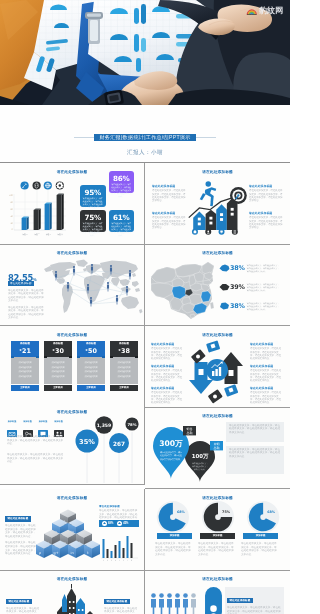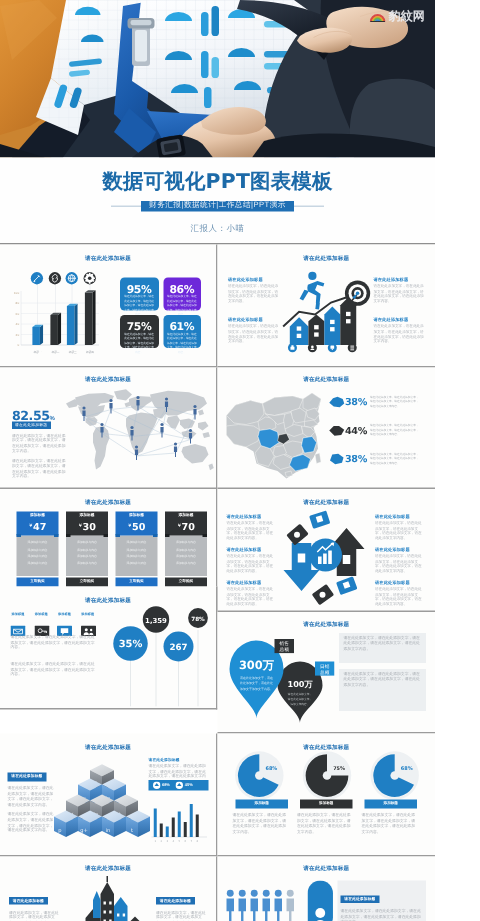--- a/index.html
+++ b/index.html
@@ -205,21 +205,20 @@
       <svg width="11.5" height="8" viewBox="0 0 26 18">
         <path d="M3 17 A10 10 0 0 1 23 17" fill="none" stroke="#d94040" stroke-width="3.4"></path>
         <path d="M5.6 17 A7.4 7.4 0 0 1 20.4 17" fill="none" stroke="#e8a21e" stroke-width="3"></path>
         <path d="M8 17 A5 5 0 0 1 18 17" fill="none" stroke="#5ab54a" stroke-width="2.8"></path>
         <path d="M10.3 17 A2.7 2.7 0 0 1 15.7 17" fill="none" stroke="#2f7fd0" stroke-width="2.6"></path>
         <rect x="2" y="15.8" width="22" height="1.4" fill="#161c27"></rect>
       </svg>
       <span class="wm-text">豹紋网</span>
     </div>
     <div class="cover-body">
-      <div class="cover-title">数据可视化PPT图表模板</div>
       <div class="cover-sub-wrap">
         <span class="sub-line"></span>
         <span class="cover-sub-txt">财务汇报|数据统计|工作总结|PPT演示</span>
         <span class="sub-line"></span>
       </div>
       <div class="cover-presenter">汇报人：小喵</div>
     </div>
   </div>
 
   <div class="grid">
@@ -286,21 +285,21 @@
         <g fill="#fff">
           <path d="M39.8 1.6 a2.9 2.9 0 0 1 0 5.8 a2.9 2.9 0 0 1 0 -5.8 Z M39.25 .9 h1.1 v1.3 h-1.1 Z M39.25 6.8 h1.1 v1.3 h-1.1 Z M36.3 3.95 h1.3 v1.1 h-1.3 Z M42 3.95 h1.3 v1.1 h-1.3 Z M37.3 2.1 l.78 -.78 l.92 .92 l-.78 .78 Z M41.3 6.1 l.78 -.78 l.92 .92 l-.78 .78 Z M41.52 1.32 l.78 .78 l-.92 .92 l-.78 -.78 Z M37.52 5.32 l.78 .78 l-.92 .92 l-.78 -.78 Z"></path>
           <circle cx="39.8" cy="4.5" r="1.2" fill="#2f3234"></circle>
         </g>
       </svg>
 
       <div class="s1-box" style="left:80px;top:22px;background:#1f7fc4">
         <div class="v">95%</div>
         <div class="t">请在此处添加文字，请在此处添加文字，请在此处添加文字，请在此处添加文字，请在此处添加文字内容。</div>
       </div>
-      <div class="s1-box" style="left:108.5px;top:22px;background:#6d28d9">
+      <div class="s1-box" style="left:108.5px;top:8px;background:#8b5cf6">
         <div class="v">86%</div>
         <div class="t">请在此处添加文字，请在此处添加文字，请在此处添加文字，请在此处添加文字，请在此处添加文字内容。</div>
       </div>
       <div class="s1-box" style="left:80px;top:47px;background:#2f3234">
         <div class="v">75%</div>
         <div class="t">请在此处添加文字，请在此处添加文字，请在此处添加文字，请在此处添加文字，请在此处添加文字内容。</div>
       </div>
       <div class="s1-box" style="left:108.5px;top:47px;background:#1f7fc4">
         <div class="v">61%</div>
         <div class="t">请在此处添加文字，请在此处添加文字，请在此处添加文字，请在此处添加文字，请在此处添加文字内容。</div>
@@ -522,38 +521,38 @@
         <svg width="11" height="8" viewBox="0 0 22 16">
             <path d="M1 9 L6 3 L12 1 L19 4 L21 10 L15 15 L7 14 Z" fill="#1f7fc4"></path>
           </svg>
         <span class="s4-pc" style="color:#1f7fc4">38%</span>
         <span class="s4-tx">请在此处添加文字，请在此处添加文字，请在此处添加文字，请在此处添加文字，请在此处添加文字内容。</span>
       </div>
       <div class="s4-row" style="left:74px;top:38px">
         <svg width="11" height="8" viewBox="0 0 22 16">
             <path d="M1 8 L7 2 L14 2 L21 7 L17 14 L8 15 Z" fill="#2f3234"></path>
           </svg>
-        <span class="s4-pc" style="color:#2f3234">44%</span>
+        <span class="s4-pc" style="color:#2f3234">39%</span>
         <span class="s4-tx">请在此处添加文字，请在此处添加文字，请在此处添加文字，请在此处添加文字，请在此处添加文字内容。</span>
       </div>
       <div class="s4-row" style="left:74px;top:57px">
         <svg width="11" height="8" viewBox="0 0 22 16">
             <path d="M2 10 L5 2 L13 1 L20 6 L18 13 L9 15 Z" fill="#1f7fc4"></path>
           </svg>
         <span class="s4-pc" style="color:#1f7fc4">38%</span>
         <span class="s4-tx">请在此处添加文字，请在此处添加文字，请在此处添加文字，请在此处添加文字，请在此处添加文字内容。</span>
       </div>
     </div>
 
     <div class="cell c1" style="top:163px">
       <div class="stitle">请在此处添加标题</div>
       <div class="pcol" style="left:11px;top:15px">
         <div class="hd" style="background:#1f6fc4">添加标题</div>
         <div class="pr" style="background:#1f6fc4;position:relative">
-          <span style="font-size:3px;vertical-align:top;line-height:9px">￥</span><span>47</span>
+          <span style="font-size:3px;vertical-align:top;line-height:9px">￥</span><span>21</span>
         </div>
         <div style="height:1.4px;background:#1f6fc4;width:100%;position:relative">
           <span style="position:absolute;left:0;top:0;width:2.6px;height:2.4px;background:#1765b0"></span>
           <span style="position:absolute;right:0;top:0;width:2.6px;height:2.4px;background:#1765b0"></span>
         </div>
         <div class="feat">
           <div>添加标题与内容</div>
             <div>添加标题与内容</div>
           <div>添加标题与内容</div>
             <div>添加标题与内容</div>
@@ -590,21 +589,21 @@
           <div>添加标题与内容</div>
             <div>添加标题与内容</div>
           <div>添加标题与内容</div>
             <div>添加标题与内容</div>
         </div>
         <div class="btn" style="background:#1f6fc4;margin-top:1px">立即购买</div>
       </div>
       <div class="pcol" style="left:110px;top:15px">
         <div class="hd" style="background:#2f3234">添加标题</div>
         <div class="pr" style="background:#2f3234;position:relative">
-          <span style="font-size:3px;vertical-align:top;line-height:9px">￥</span><span>70</span>
+          <span style="font-size:3px;vertical-align:top;line-height:9px">￥</span><span>38</span>
         </div>
         <div style="height:1.4px;background:#2f3234;width:100%;position:relative">
           <span style="position:absolute;left:0;top:0;width:2.6px;height:2.4px;background:#1c1f21"></span>
           <span style="position:absolute;right:0;top:0;width:2.6px;height:2.4px;background:#1c1f21"></span>
         </div>
         <div class="feat">
           <div>添加标题与内容</div>
             <div>添加标题与内容</div>
           <div>添加标题与内容</div>
             <div>添加标题与内容</div>
@@ -672,21 +671,21 @@
         <g fill="#fff">
           <rect x="25" y="33" width="2.4" height="5"></rect>
             <rect x="28.4" y="31" width="2.4" height="7"></rect>
           <rect x="31.8" y="29" width="2.4" height="9"></rect>
           <path d="M24.5 30 L28 26.5 L30 28.5 L35 24" stroke="#fff" stroke-width=".9" fill="none"></path>
           <path d="M33.2 24 L35.8 23.6 L35.4 26.2 Z"></path>
         </g>
       </svg>
     </div>
 
-    <div class="cell c1" style="top:228px">
+    <div class="cell c1" style="top:240px">
       <div class="stitle">请在此处添加标题</div>
       <div class="abs" style="left:7px;top:17px;display:flex;gap:5.5px">
         <div style="width:10px">
           <div class="tinyhead" style="font-size:2.1px;text-align:center">添加标题</div>
           <svg width="10" height="7.5" viewBox="0 0 20 15">
               <rect width="20" height="15" rx="1" fill="#1f7fc4"></rect>
               <path d="M4 5 h12 v6 h-12 Z M4 5 L10 9 L16 5" stroke="#fff" stroke-width="1.1" fill="none"></path>
             </svg>
         </div>
         <div style="width:10px">

